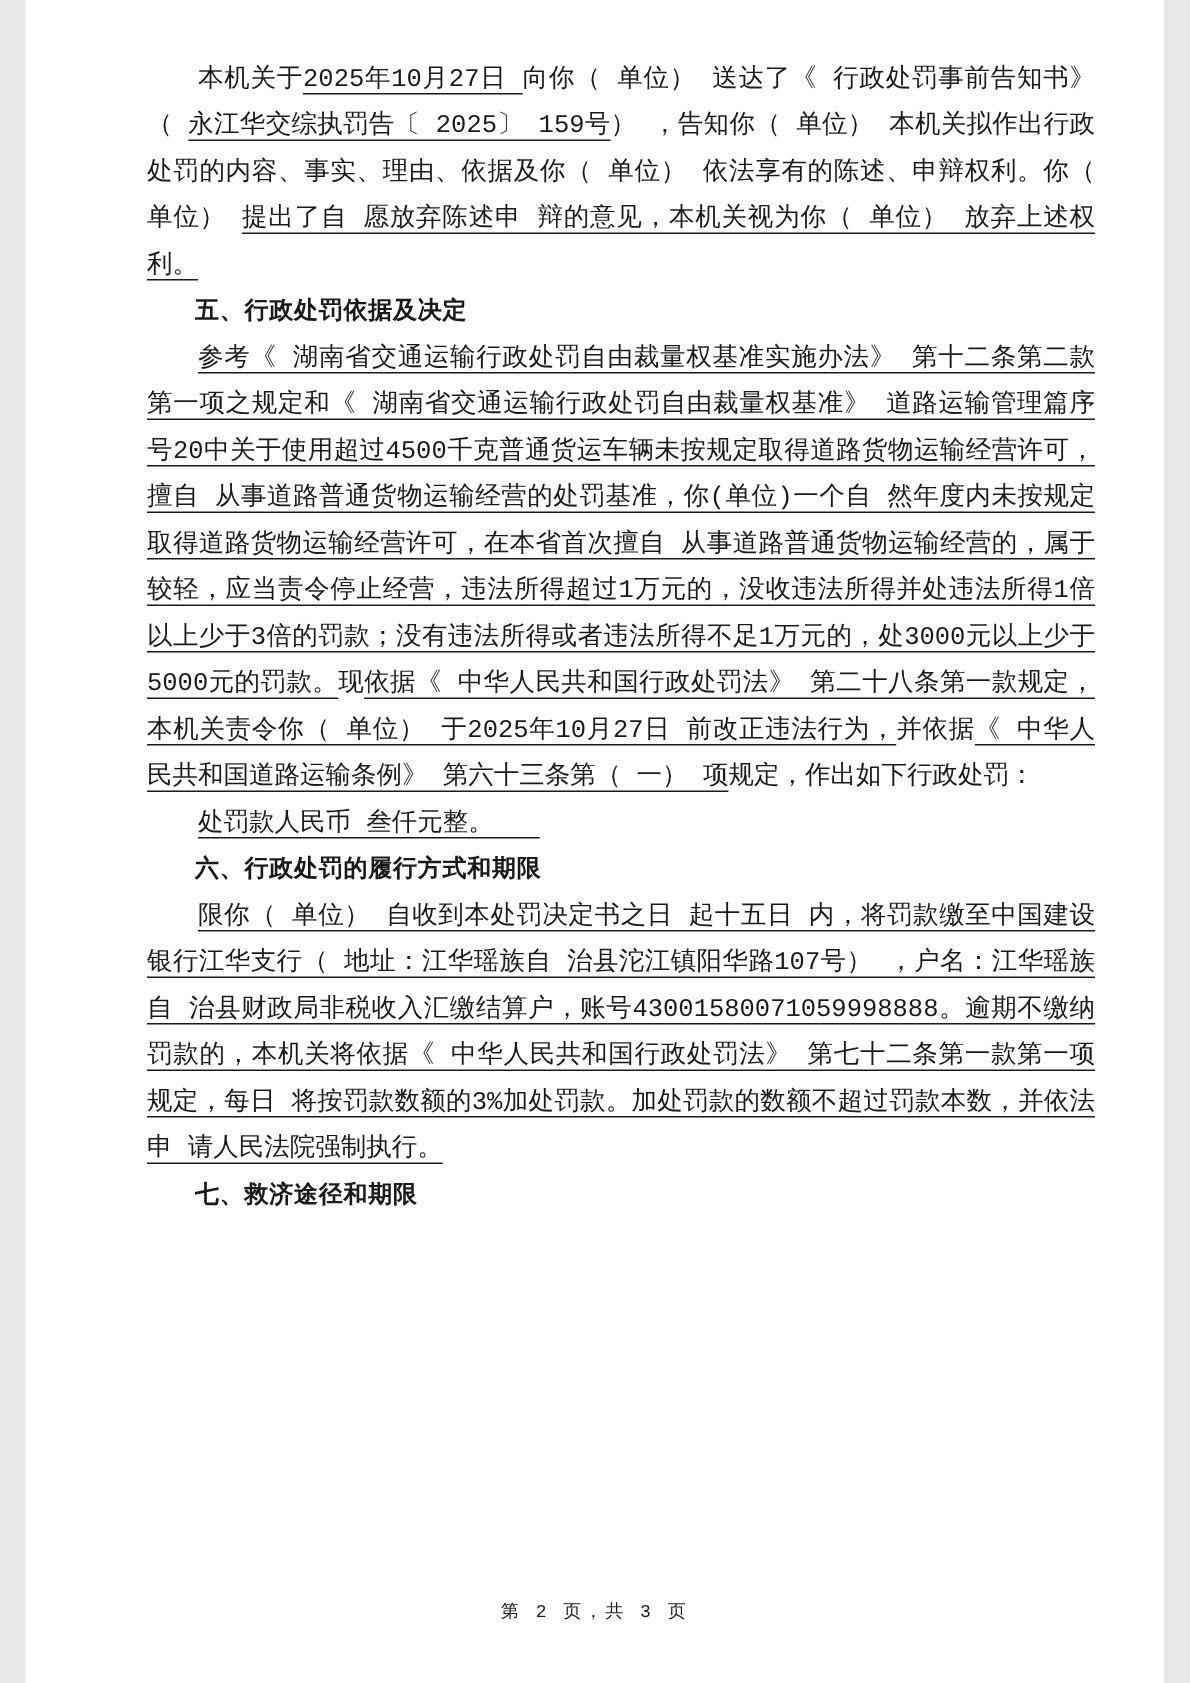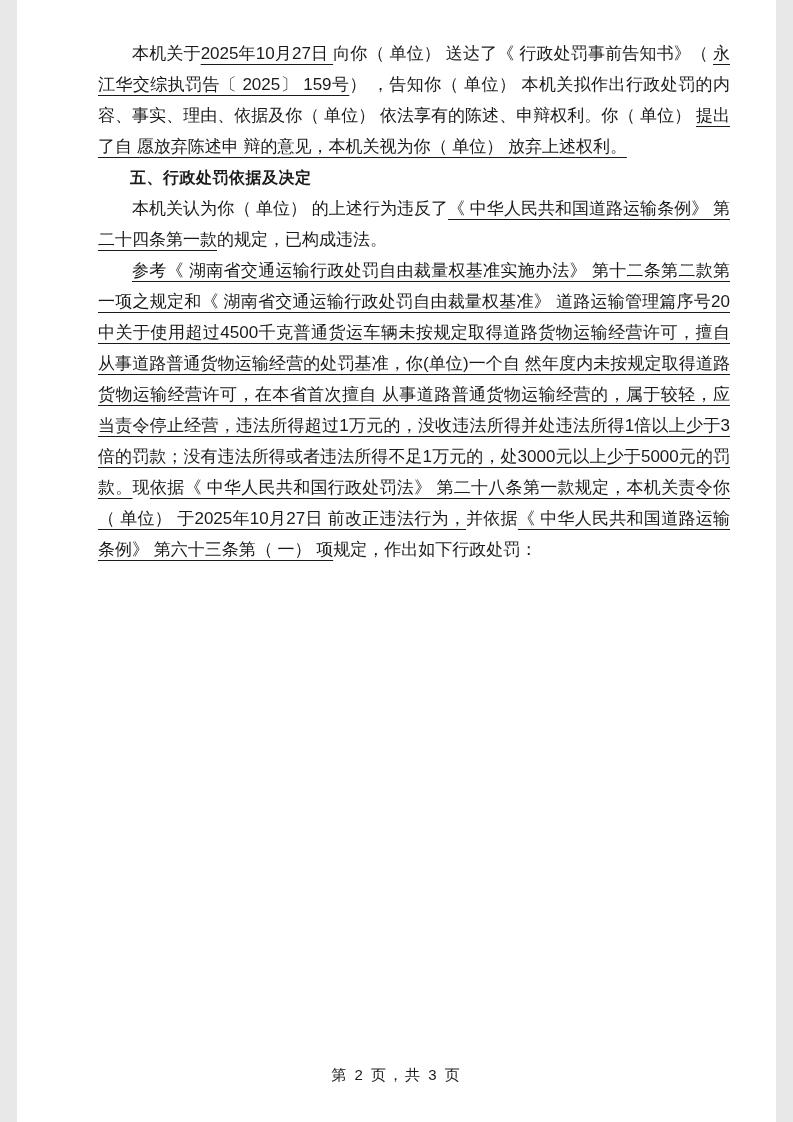--- a/index.html
+++ b/index.html
@@ -6,21 +6,21 @@
     margin: 0;
     padding: 0;
     background: #e8e8e8;
   }
   .page {
     position: relative;
     width: 759px;
     height: 1122px;
     margin: 0 auto;
     background: #ffffff;
-    font-family: Liberation Sans, sans-serif;
+    font-family: Liberation Mono, monospace;
     color: #1a1a1a;
     overflow: hidden;
   }
   .content {
     position: absolute;
     left: 81px;
     top: 38px;
     width: 632px;
     text-align: justify;
   }
@@ -41,29 +41,32 @@
     text-underline-offset: 5px;
     text-decoration-thickness: 1px;
     text-decoration-color: #1a1a1a;
   }
   .footer {
     position: absolute;
     left: 0;
     right: 0;
     top: 1066px;
     text-align: center;
-    font-size: 15px;
+    font-size: 12px;
     letter-spacing: 2px;
     color: #1a1a1a;
   }
 </style>
 </head>
 <body>
 
 <div class="page">
   <div class="content">
       <p class="para"><span>本机关于</span><span class="u">2025年10月27日 </span><span>向你（ 单位） 送达了《 行政处罚事前告知书》（ </span><span class="u">永江华交综执罚告〔 2025〕 159号</span><span>） ，告知你（ 单位） 本机关拟作出行政处罚的内容、事实、理由、依据及你（ 单位） 依法享有的陈述、申辩权利。你（ 单位） </span><span class="u">提出了自 愿放弃陈述申 辩的意见，本机关视为你（ 单位） 放弃上述权利。</span></p>
       <p class="heading"><span>五、行政处罚依据及决定</span></p>
-      <p class="para"><span>本机关认为你（ 单位） 的上述行为违反了</span><span class="u">《 中华人民共和国道路运输条例》 第二十四条第一款</span><span>的规定，已构成违法。</span></p>
       <p class="para"><span class="u">参考《 湖南省交通运输行政处罚自由裁量权基准实施办法》 第十二条第二款第一项之规定和《 湖南省交通运输行政处罚自由裁量权基准》 道路运输管理篇序号20中关于使用超过4500千克普通货运车辆未按规定取得道路货物运输经营许可，擅自 从事道路普通货物运输经营的处罚基准，你(单位)一个自 然年度内未按规定取得道路货物运输经营许可，在本省首次擅自 从事道路普通货物运输经营的，属于较轻，应当责令停止经营，违法所得超过1万元的，没收违法所得并处违法所得1倍以上少于3倍的罚款；没有违法所得或者违法所得不足1万元的，处3000元以上少于5000元的罚款。</span><span>现</span><span class="u">依据《 中华人民共和国行政处罚法》 第二十八条第一款规定，本机关责令你（ 单位） 于2025年10月27日 前改正违法行为，</span><span>并依据</span><span class="u">《 中华人民共和国道路运输条例》 第六十三条第（ 一） 项</span><span>规定，作出如下行政处罚：</span></p>
+      <p class="para"><span class="u">处罚款人民币 叁仟元整。&nbsp;&nbsp;&nbsp;</span></p>
+      <p class="heading"><span>六、行政处罚的履行方式和期限</span></p>
+      <p class="para"><span class="u">限你（ 单位） 自收到本处罚决定书之日 起十五日 内，将罚款缴至中国建设银行江华支行（ 地址：江华瑶族自 治县沱江镇阳华路107号） ，户名：江华瑶族自 治县财政局非税收入汇缴结算户，账号43001580071059998888。逾期不缴纳罚款的，本机关将依据《 中华人民共和国行政处罚法》 第七十二条第一款第一项规定，每日 将按罚款数额的3%加处罚款。加处罚款的数额不超过罚款本数，并依法申 请人民法院强制执行。</span></p>
+      <p class="heading"><span>七、救济途径和期限</span></p>
     </div>
   <div class="footer">第 2 页，共 3 页</div>
 </div>
 
 </body></html>

